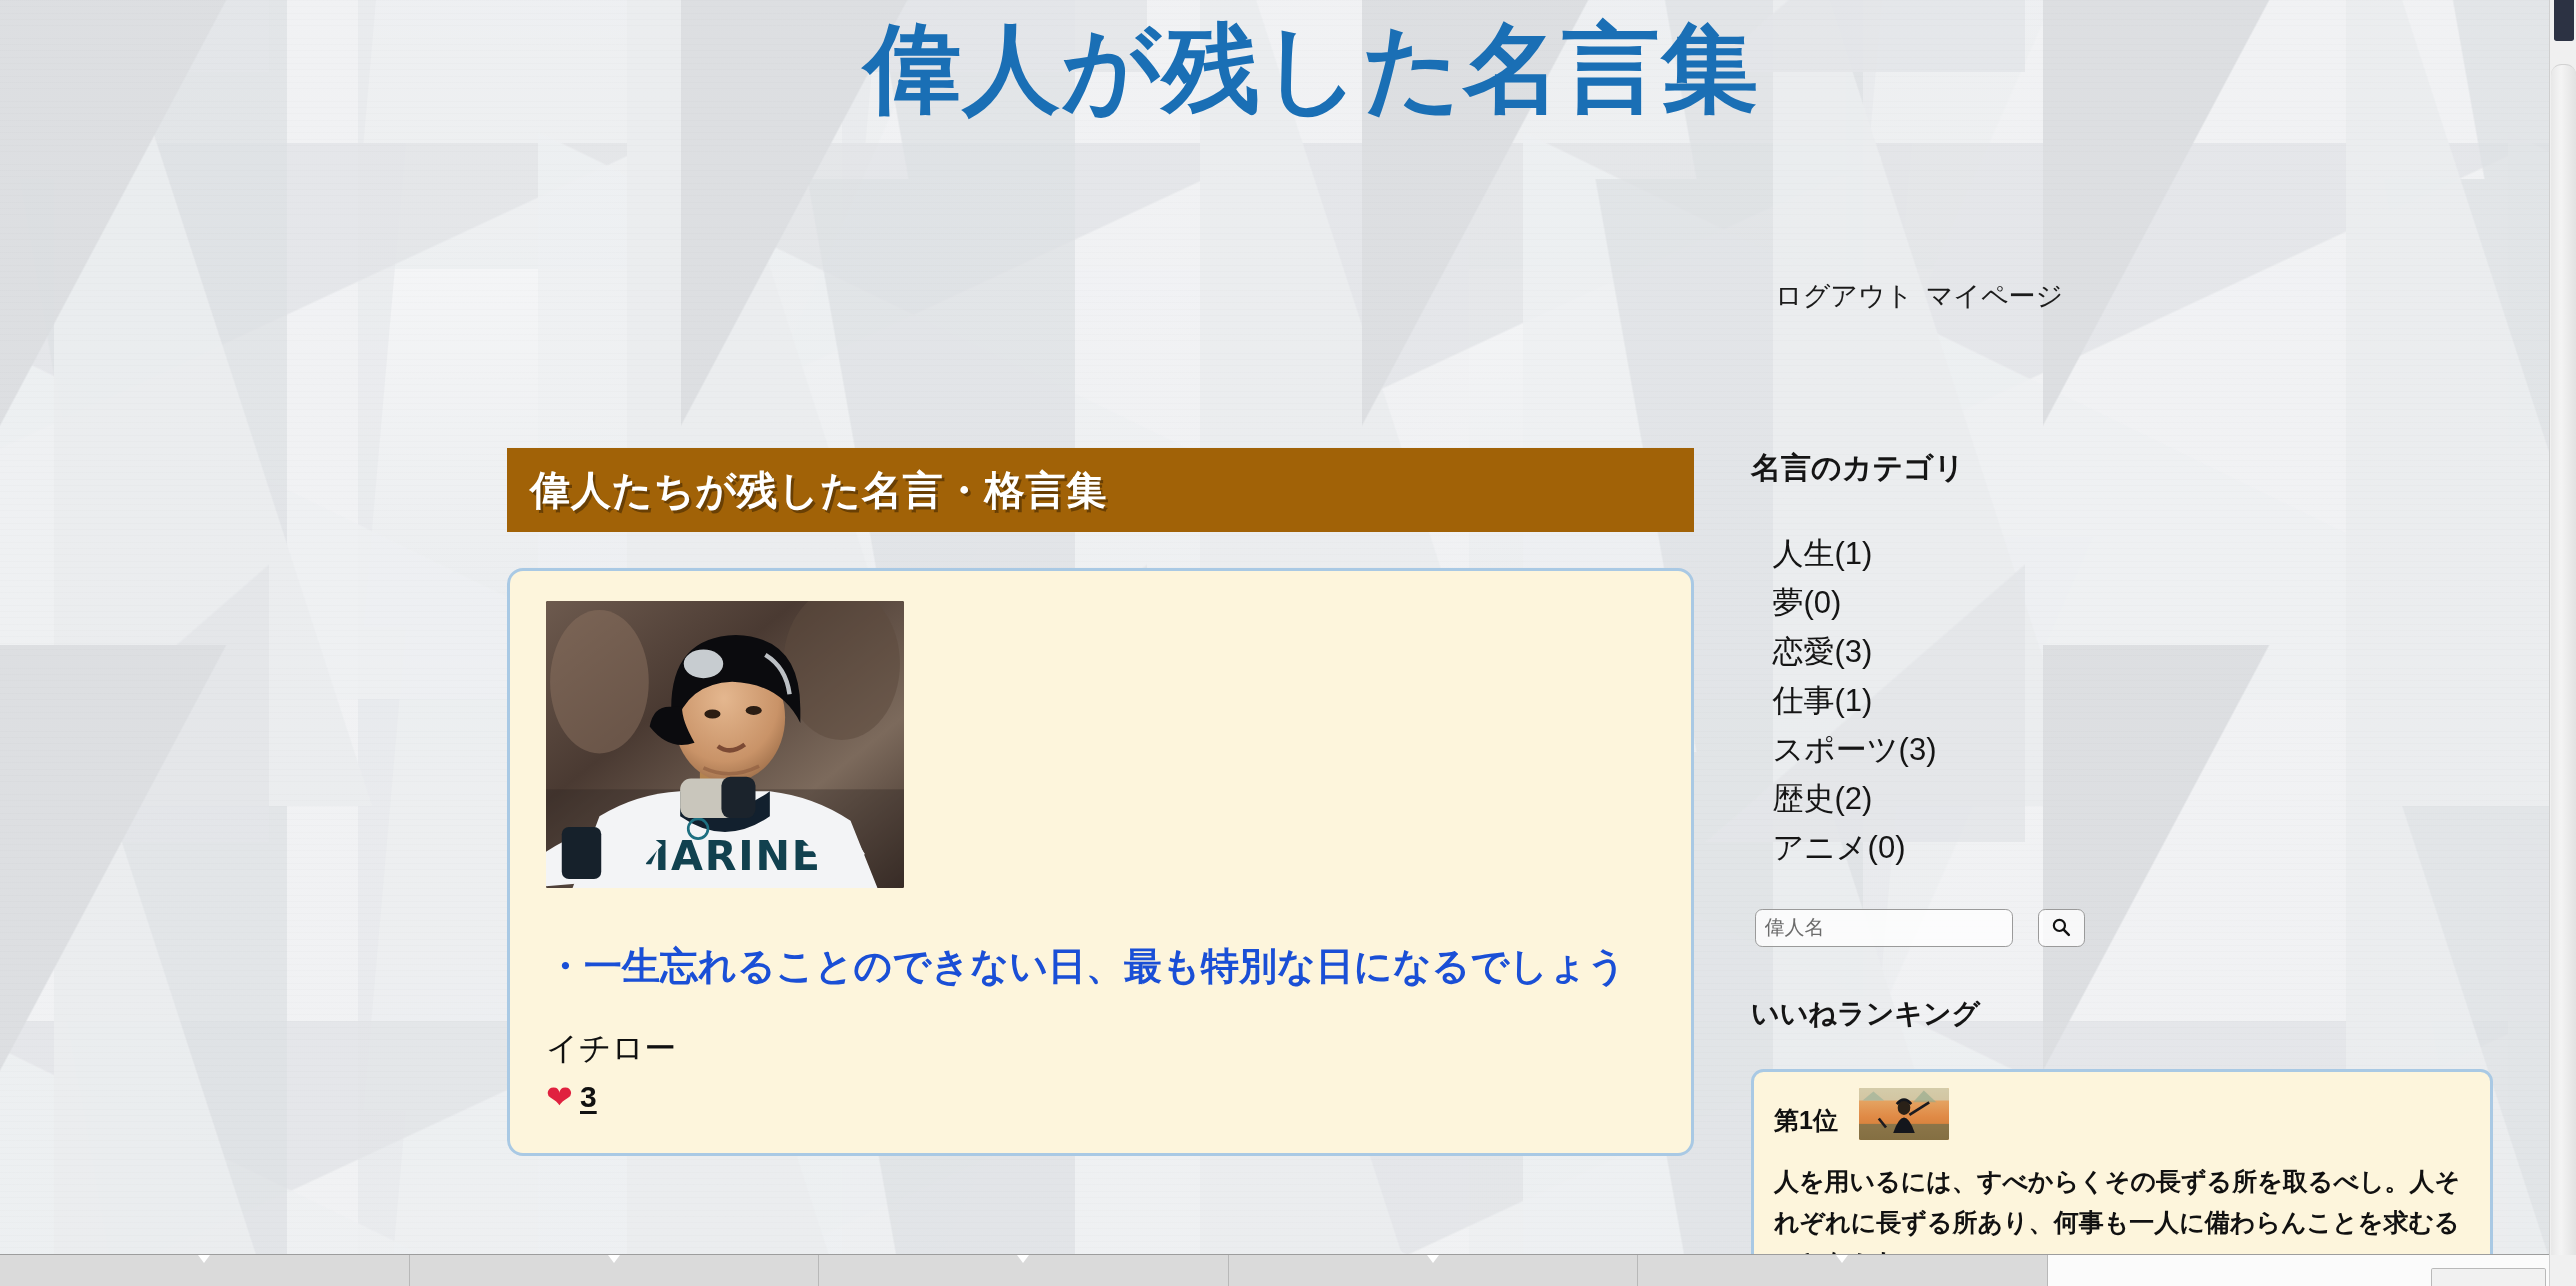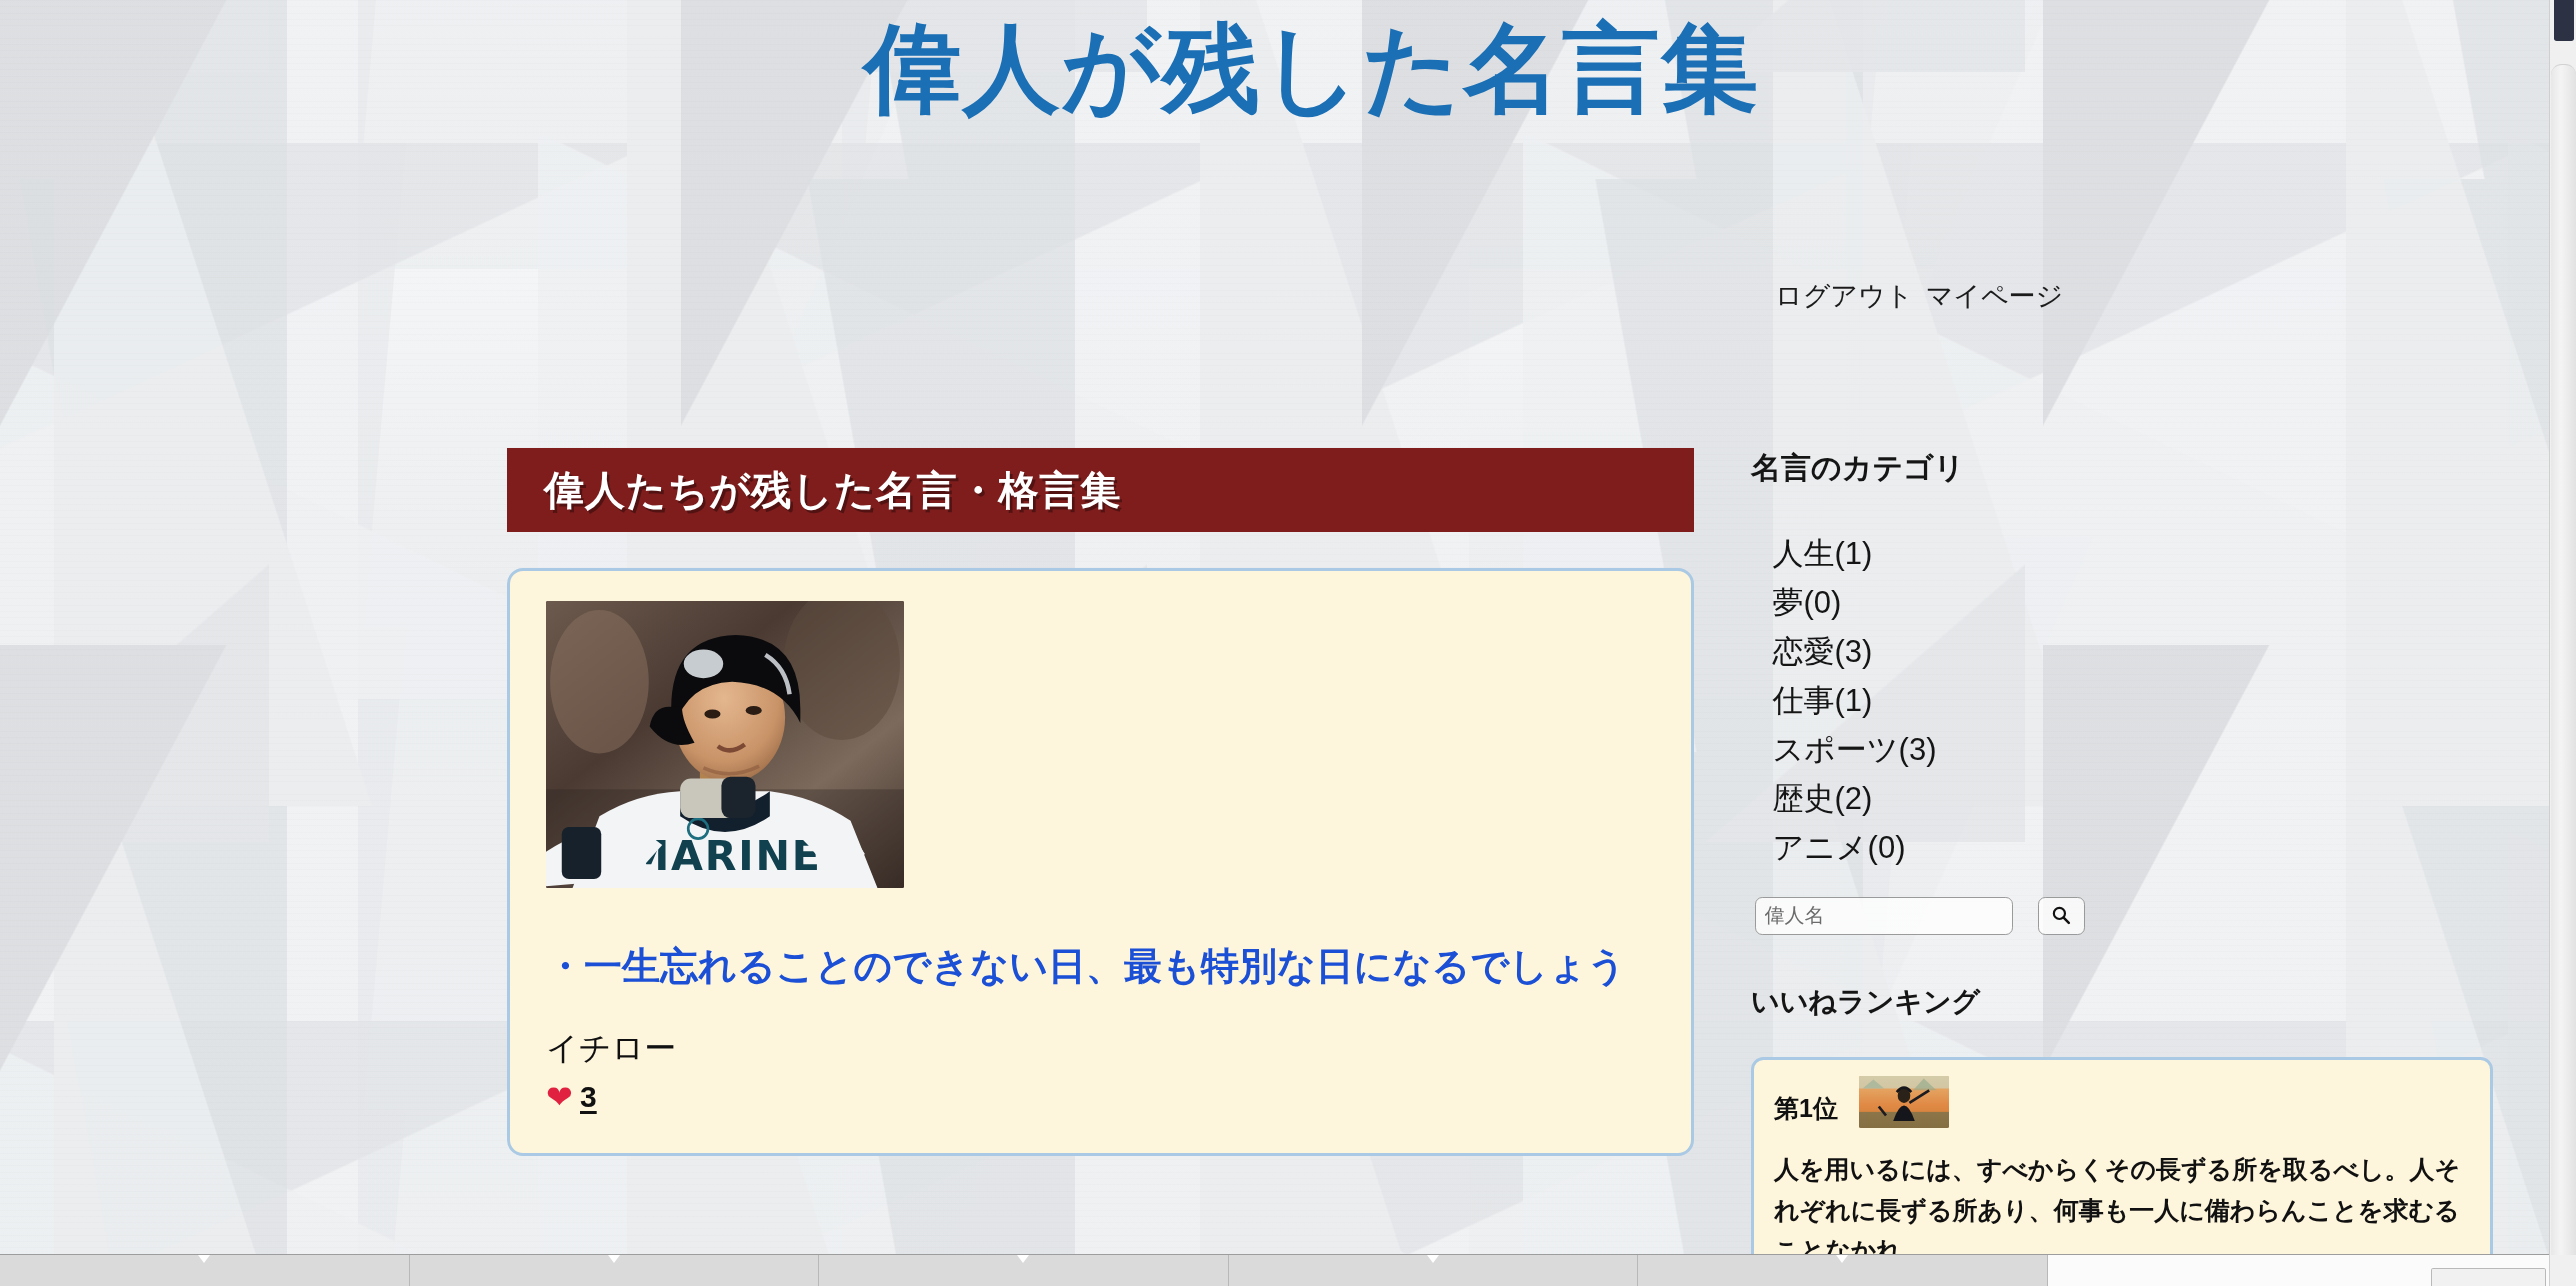--- a/index.html
+++ b/index.html
@@ -110,24 +110,24 @@
   
   #main-col {
     position: absolute;
     top: 448px;
     left: 507px;
     width: 1187px;
   }
   #section-banner {
     width: 100%;
     height: 84px;
-    background: #7f1d1d;
+    background: #a16207;
     display: flex;
     align-items: center;
-    padding-left: 37px;
+    padding-left: 23px;
   }
   #section-banner-title {
     color: #ffffff;
     font-size: 40px;
     font-weight: 700;
     letter-spacing: 0.9px;
     text-shadow: 2.7px 2.7px 0 rgba(0,0,0,.35);
     white-space: nowrap;
   }
 
@@ -197,21 +197,21 @@
   .cat-list { list-style: none; margin: 16px; padding: 0 0 0 5.4px; }
   .cat-item {
     font-size: 31px;
     color: #151515;
     line-height: 1.58;
     cursor: pointer;
     white-space: nowrap;
   }
 
   #search-row {
-    margin-top: 24px;
+    margin-top: 36px;
     display: flex;
     align-items: center;
     gap: 25px;
     padding-left: 3.6px;
   }
   #search-input {
     width: 258px;
     height: 38px;
     border: 0.9px solid #9a9a9a;
     border-radius: 7.2px;

